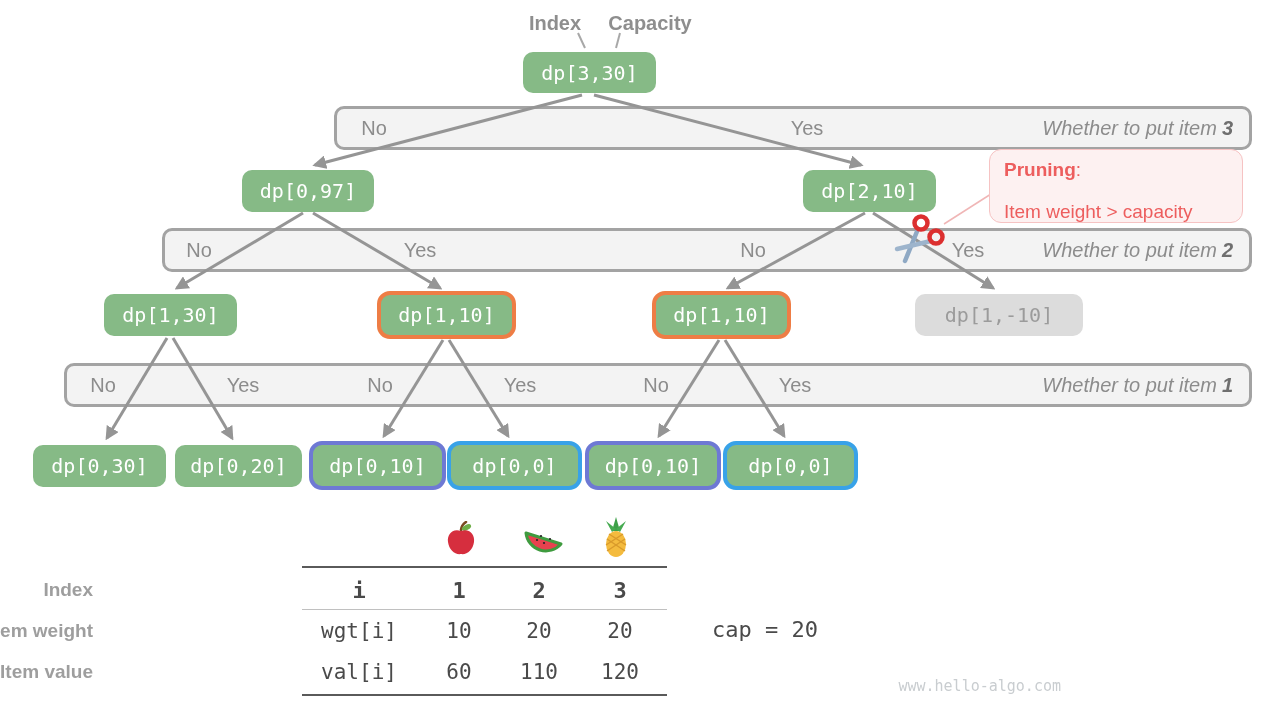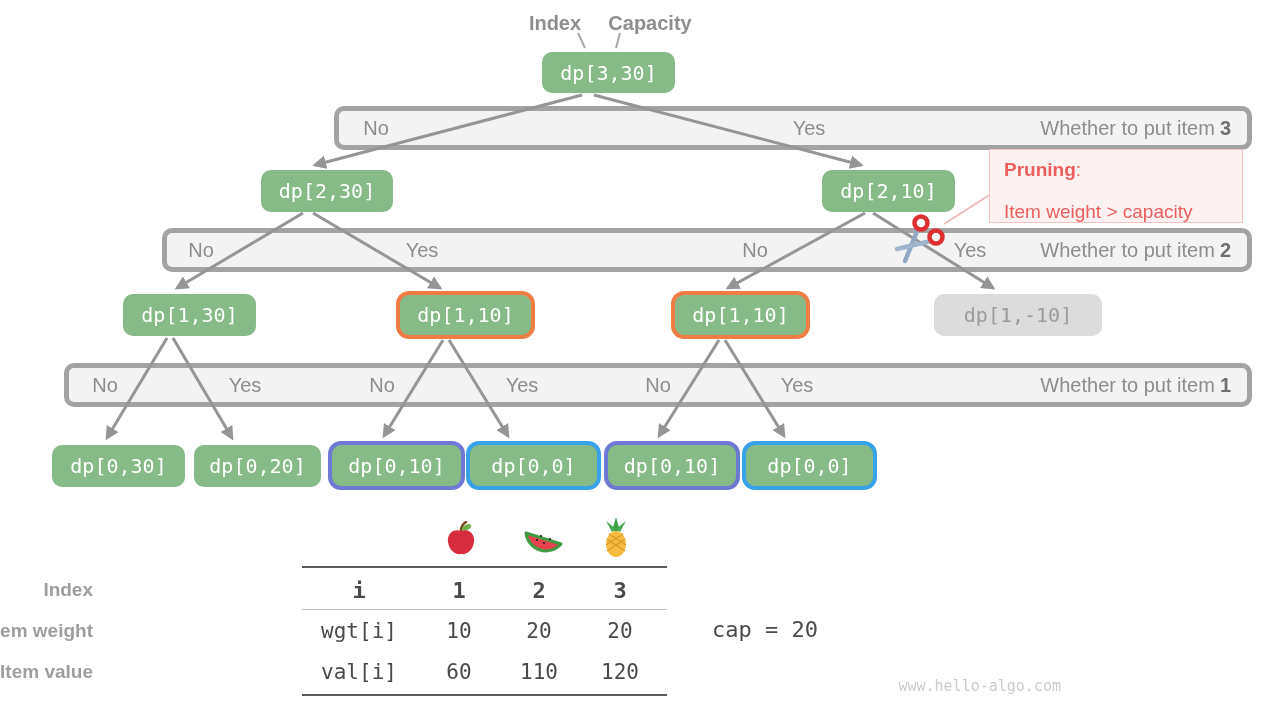--- a/index.html
+++ b/index.html
@@ -19,44 +19,44 @@
   html,body{width:1280px;height:720px;background:#ffffff;overflow:hidden;
     font-family:"Liberation Sans",sans-serif;}
   .stage{position:absolute;left:12px;top:0;width:1093px;height:720px;padding-left:12px;}
 
   
   .ptr-label{position:absolute;transform:translate(-50%,-50%);font-size:20px;
     font-weight:bold;color:#8e8e8e;white-space:nowrap;}
 
   
   .band{position:absolute;height:44px;background:var(--band-bg);
-    border:5px solid #a3a3a3;border-radius:10px;}
+    border:3px solid #a3a3a3;border-radius:10px;}
   .band .answer{position:absolute;top:50%;transform:translate(-50%,-50%);
     font-size:20px;color:var(--band-text);white-space:nowrap;}
   .band .question{position:absolute;right:16px;top:50%;transform:translateY(-50%);
-    font-size:20px;color:var(--band-text);white-space:nowrap;}
+    font-size:20px;color:var(--band-text);white-space:nowrap;font-style:italic;}
   .band .question .q-item{font-weight:bold;color:#6f6f6f;margin-left:5px;}
 
   
   .node{position:absolute;display:flex;align-items:center;justify-content:center;
     background:var(--node-green);border-radius:10px;
     font-family:"DejaVu Sans Mono",monospace;font-size:20px;color:#ffffff;
-    white-space:nowrap;z-index:3;margin-left:19px;}
+    white-space:nowrap;z-index:3;}
   .node .na{font-weight:normal;}
   .node.b-orange{border:4px solid var(--highlight-orange);border-radius:13px;}
   .node.b-purple{border:4px solid var(--highlight-purple);border-radius:13px;}
   .node.b-blue{border:4px solid var(--highlight-blue);border-radius:13px;}
   .node.pruned{background:var(--pruned-gray);color:#9b9b9b;}
 
   
   svg.edges{position:absolute;left:0;top:0;z-index:2;}
 
   
   .pruning-box{position:absolute;left:977px;top:149px;width:254px;height:74px;
-    background:#fdf1f1;border:1px solid #f6c3c3;border-radius:0;
+    background:#fdf1f1;border:1px solid #f6c3c3;border-radius:12px;
     padding:9px 14px;z-index:3;}
   .pruning-box .pr-line1{font-size:19px;color:var(--accent-red);}
   .pruning-box .pr-title{font-weight:bold;}
   .pruning-box .pr-line2{font-size:19px;color:var(--accent-red);margin-top:20px;}
 
   .scissors{position:absolute;left:878px;top:208px;z-index:4;}
 
   
   .cell{position:absolute;transform:translate(-50%,-50%);
     font-family:"DejaVu Sans Mono",monospace;font-size:21px;color:var(--dark-text);
@@ -142,21 +142,21 @@
     <line x1="932" y1="224" x2="979" y2="194" stroke="#f0b6b6" stroke-width="1.5"></line>
   </svg>
 
   <div class="node" style="left:511px;top:52px;width:133px;height:41px">
     <span class="np">dp[</span>
       <span class="na">3,30</span>
       <span class="np">]</span>
   </div>
   <div class="node" style="left:230px;top:170px;width:132px;height:42px">
     <span class="np">dp[</span>
-      <span class="na">2,30</span>
+      <span class="na">0,97</span>
       <span class="np">]</span>
   </div>
   <div class="node" style="left:791px;top:170px;width:133px;height:42px">
     <span class="np">dp[</span>
       <span class="na">2,10</span>
       <span class="np">]</span>
   </div>
   <div class="node" style="left:92px;top:294px;width:133px;height:42px">
     <span class="np">dp[</span>
       <span class="na">1,30</span>

